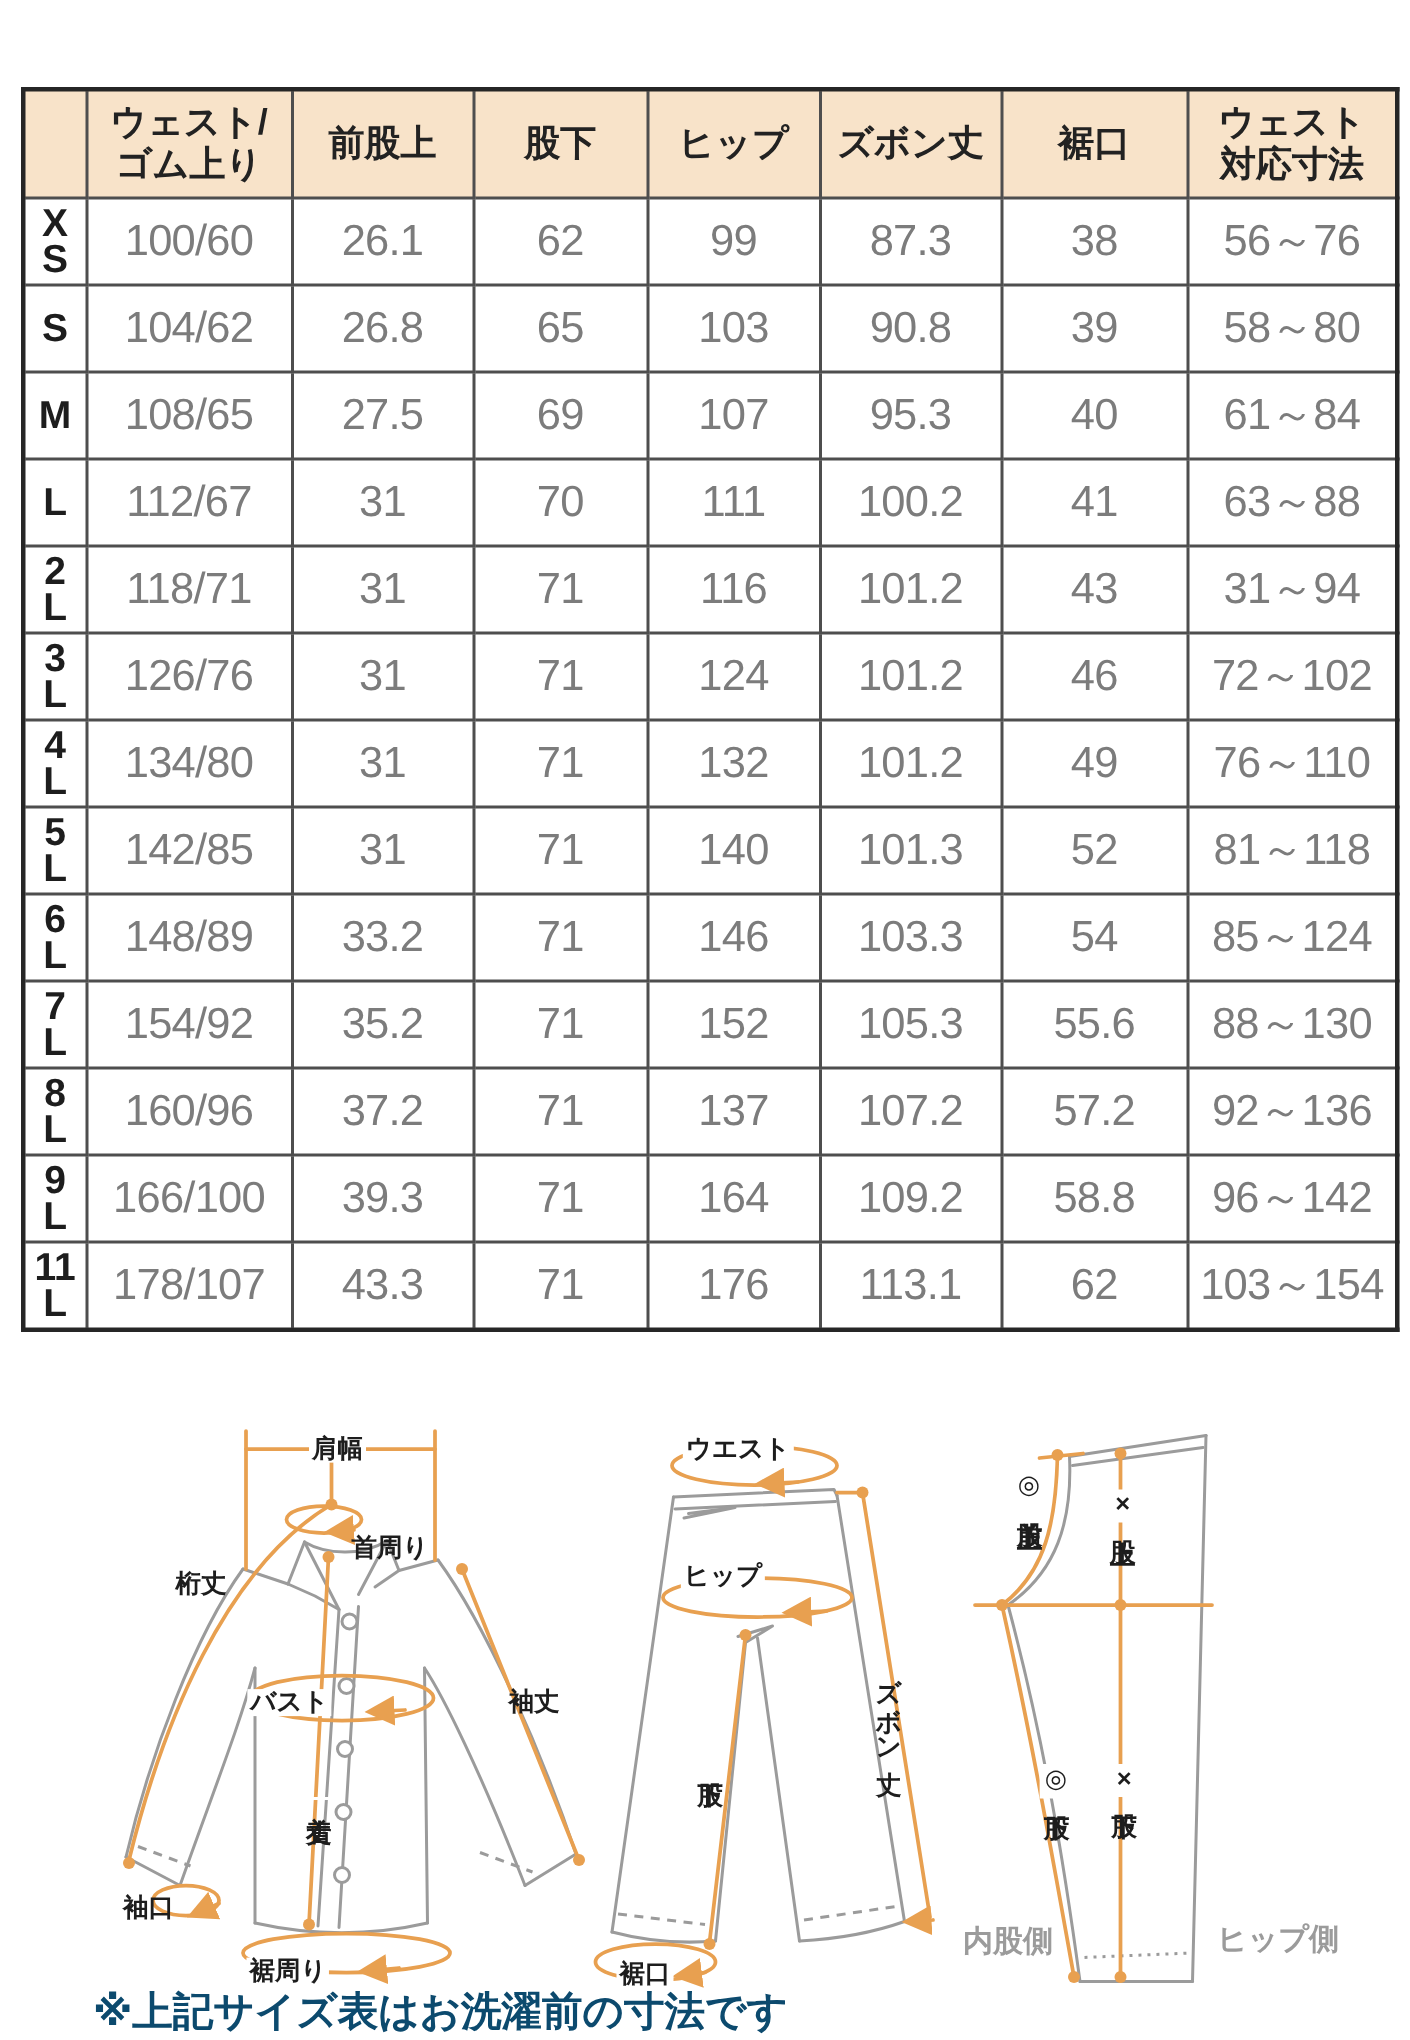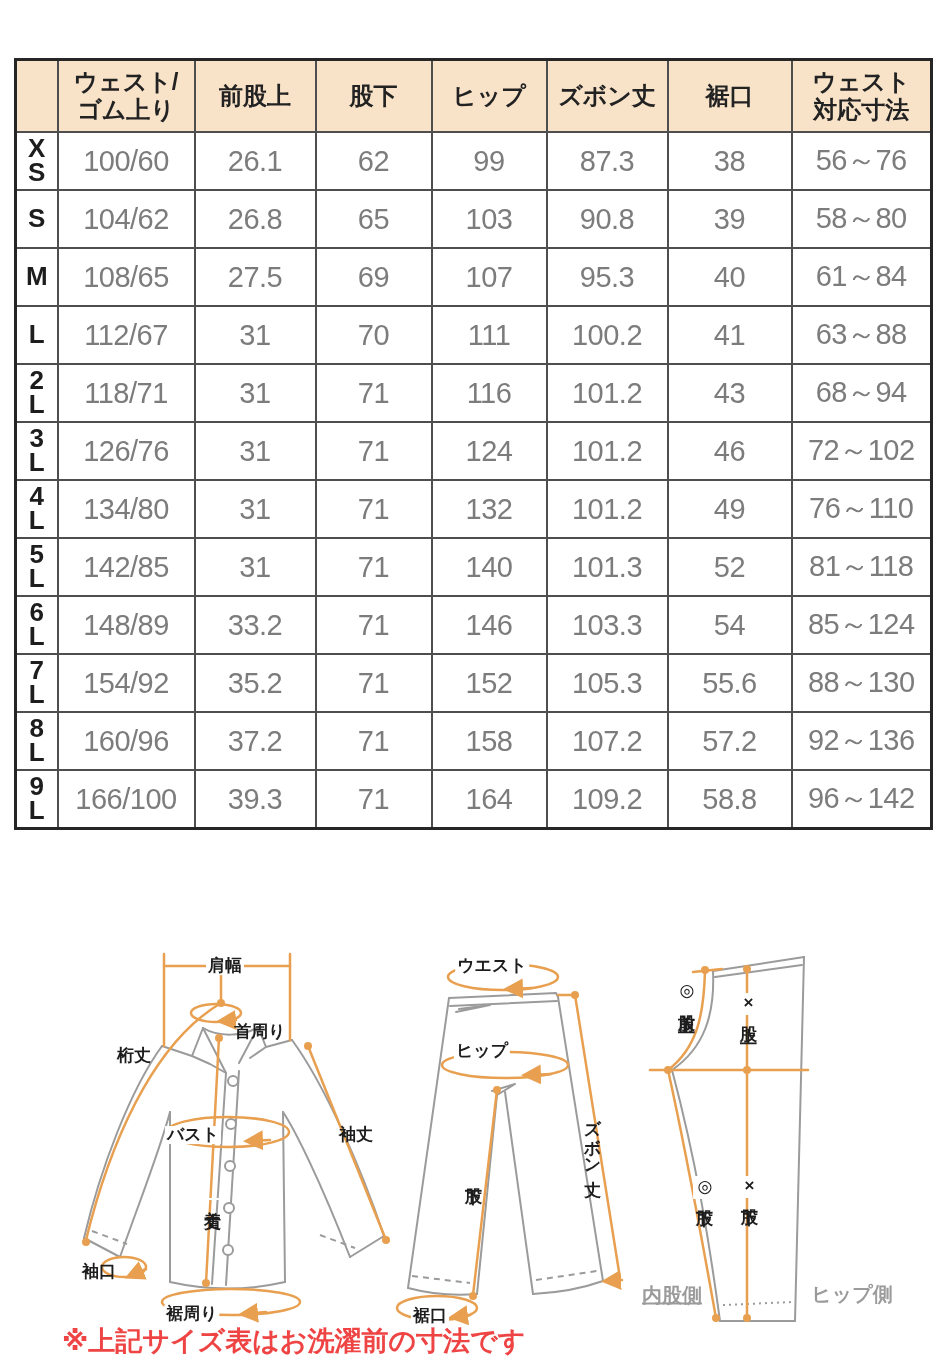--- a/index.html
+++ b/index.html
@@ -53,21 +53,21 @@
   .dlabel.bg{background:#fff;padding:0 2px;}
   .dlabel.vert{
     writing-mode:vertical-rl;text-orientation:upright;
     letter-spacing:1px;white-space:nowrap;
   }
   .dlabel.vtop{transform:translate(-50%,0);}
   .dlabel.grayside{color:var(--outline-gray);font-size:20px;}
 
   .note{
     position:absolute;left:62px;top:378px;
-    font-size:27px;font-weight:700;color:#ef4444;white-space:nowrap;
+    font-size:27px;font-weight:700;color:#0c4a6e;white-space:nowrap;
   }
 
   
   .g{stroke:var(--outline-gray);stroke-width:2;fill:none;stroke-linecap:round;stroke-linejoin:round;}
   .gd{stroke:var(--outline-gray);stroke-width:2;fill:none;stroke-dasharray:6 5;}
   .gdot{stroke:var(--outline-gray);stroke-width:2;fill:none;stroke-dasharray:2 4;}
   .o{stroke:var(--accent-orange);stroke-width:2.5;fill:none;stroke-linecap:round;}
   .dot{fill:var(--accent-orange);stroke:none;}
   .btn{fill:#fff;stroke:var(--outline-gray);stroke-width:2;}
   .ah{fill:var(--accent-orange);}
@@ -146,21 +146,21 @@
         </tr>
         <tr>
           <th>2
 L</th>
           <td>118/71</td>
           <td>31</td>
           <td>71</td>
           <td>116</td>
           <td>101.2</td>
           <td>43</td>
-          <td>68～94</td>
+          <td>31～94</td>
         </tr>
         <tr>
           <th>3
 L</th>
           <td>126/76</td>
           <td>31</td>
           <td>71</td>
           <td>124</td>
           <td>101.2</td>
           <td>46</td>
@@ -209,35 +209,46 @@
           <td>105.3</td>
           <td>55.6</td>
           <td>88～130</td>
         </tr>
         <tr>
           <th>8
 L</th>
           <td>160/96</td>
           <td>37.2</td>
           <td>71</td>
-          <td>158</td>
+          <td>137</td>
           <td>107.2</td>
           <td>57.2</td>
           <td>92～136</td>
         </tr>
         <tr>
           <th>9
 L</th>
           <td>166/100</td>
           <td>39.3</td>
           <td>71</td>
           <td>164</td>
           <td>109.2</td>
           <td>58.8</td>
           <td>96～142</td>
+        </tr>
+        <tr>
+          <th>11
+L</th>
+          <td>178/107</td>
+          <td>43.3</td>
+          <td>71</td>
+          <td>176</td>
+          <td>113.1</td>
+          <td>62</td>
+          <td>103～154</td>
         </tr>
       </tbody>
   </table>
 
   <div class="diagram-area">
 
     <svg width="940" height="415" viewBox="0 945 940 415">
       <defs>
         <marker id="ah" viewBox="0 0 10 10" refX="7" refY="5" markerWidth="8" markerHeight="8" orient="auto">
           <path d="M0 0 L10 5 L0 10 Z" class="ah"></path>
@@ -369,19 +380,19 @@
     <span class="dlabel bg" style="left:492px;top:21px;">ウエスト</span>
     <span class="dlabel bg" style="left:482px;top:106px;">ヒップ</span>
     <span class="dlabel vert bg" style="left:473px;top:231px;">股下</span>
     <span class="dlabel vert" style="left:592px;top:192px;">ズボン丈</span>
     <span class="dlabel bg" style="left:430px;top:371px;">裾口</span>
 
     <span class="dlabel vert vtop bg" style="left:686px;top:35px;">◎前股上</span>
     <span class="dlabel vert vtop bg" style="left:748px;top:48px;">×股上</span>
     <span class="dlabel vert vtop bg" style="left:704px;top:231px;">◎股下</span>
     <span class="dlabel vert vtop bg" style="left:749px;top:231px;">×股下</span>
-    <span class="dlabel grayside" style="left:672px;top:350px;text-decoration:underline;">内股側</span>
+    <span class="dlabel grayside" style="left:672px;top:350px;">内股側</span>
     <span class="dlabel grayside" style="left:852px;top:349px;">ヒップ側</span>
 
     <div class="note">※上記サイズ表はお洗濯前の寸法です</div>
   </div>
 
 </div>
 
 </body></html>

